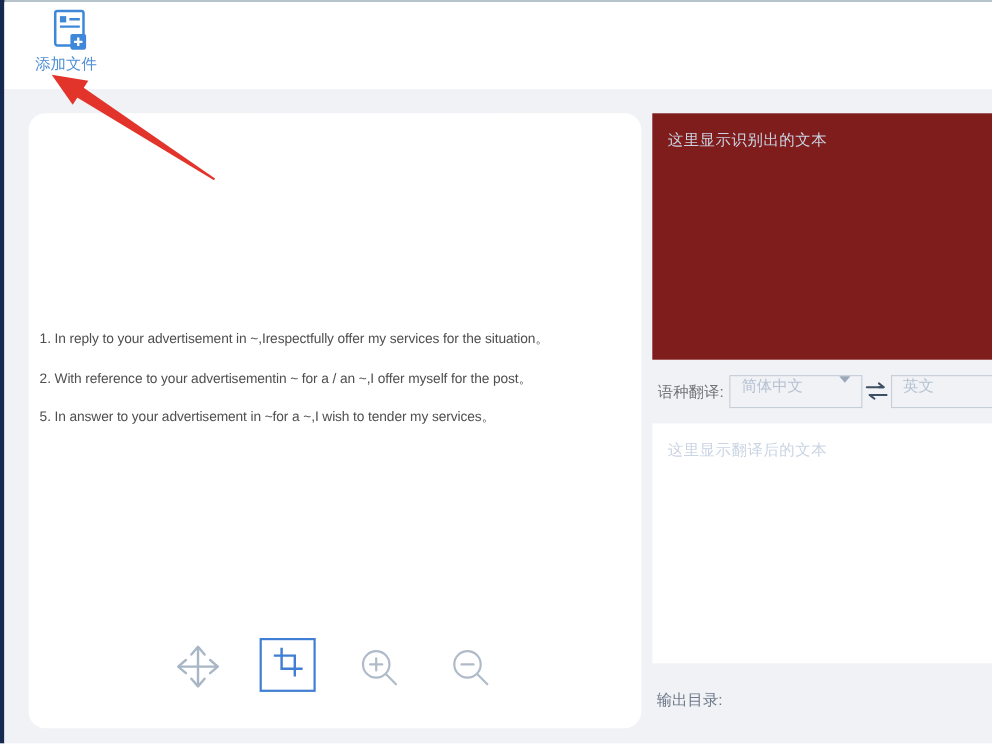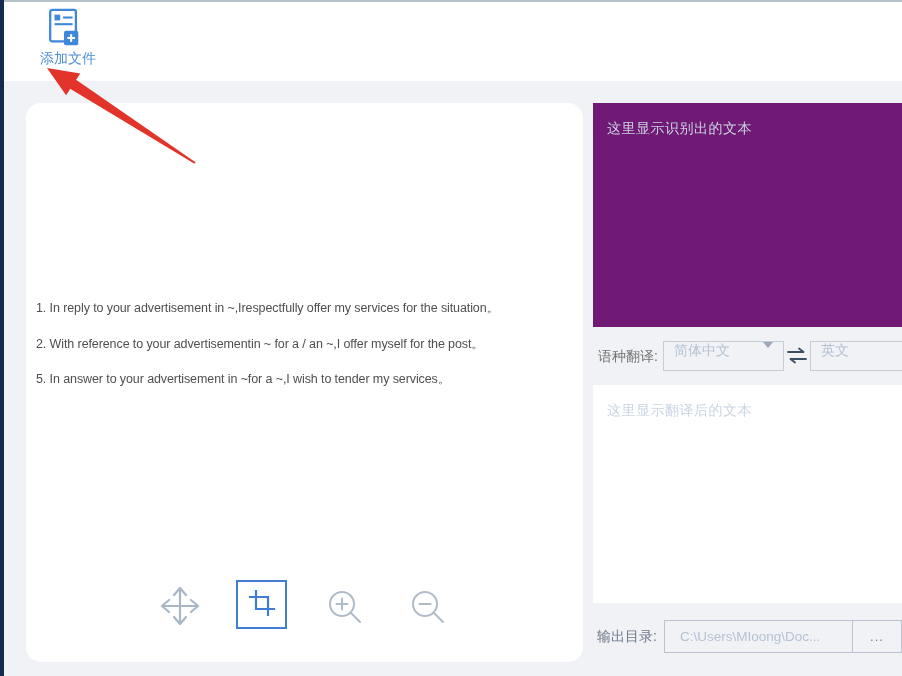--- a/index.html
+++ b/index.html
@@ -3,42 +3,42 @@
 <meta charset="utf-8">
 <style>
   * { margin:0; padding:0; box-sizing:border-box; }
   html,body { width:902px; height:676px; overflow:hidden; background:#fff;
     font-family:"Liberation Sans", sans-serif; position:relative; }
 
   .top-line   { position:absolute; left:0; top:0; width:902px; height:2px; background:#b6c3cb; }
   .side-strip { position:absolute; left:0; top:0; width:4px; height:676px; background:#16294e; }
 
   .toolbar { position:absolute; left:4px; top:2px; width:898px; height:79px; background:#ffffff; }
-  .add-file-btn { position:absolute; left:28px; top:6px; width:64px; text-align:right; cursor:pointer; }
+  .add-file-btn { position:absolute; left:28px; top:6px; width:64px; text-align:left; cursor:pointer; }
   .add-file-btn svg { display:block; margin:0 auto; }
   .add-file-label { display:block; margin-top:2px; font-size:14px; color:#4e8fd5; white-space:nowrap; }
 
   .content-bg { position:absolute; left:4px; top:81px; width:898px; height:595px; background:#f0f2f6; }
 
   
   .doc-panel { position:absolute; left:26px; top:103px; width:557px; height:559px; background:#fff;border-radius:15px; }
   .doc-lines { position:absolute; left:10px; top:198px; right:6px; }
   .doc-lines p { font-size:12.5px; line-height:14px; color:#4f4f4f;
                  margin:0 0 21.5px 0; white-space:nowrap; letter-spacing:-0.1px; }
 
   .tool { position:absolute; cursor:pointer; }
   .tool-move    { left:132px; top:481px; width:44px; height:44px; }
   .tool-crop    { left:210px; top:477px; width:51px; height:49px; border:2px solid #3f7ed2;
                   display:flex; align-items:center; justify-content:center; background:#fff; }
   .tool-zoomin  { left:299px; top:484px; width:40px; height:40px; }
   .tool-zoomout { left:382px; top:484px; width:40px; height:40px; }
 
   
   .recognized-panel { position:absolute; left:593px; top:103px; width:309px; height:224px;
-                      background:#701a75; padding:16px 14px; }
+                      background:#7f1d1d; padding:16px 14px; }
   .translated-panel { position:absolute; left:593px; top:385px; width:359px; height:218px;
                       background:#fff; padding:16px 14px; }
   .placeholder { font-size:14px; color:#c9d4e2; letter-spacing:0.5px; }
 
   .lang-row { position:absolute; left:593px; top:333px; width:340px; height:46px; }
   .lang-label { position:absolute; left:5px; top:15px; font-size:14px; color:#737373; }
   .lang-select { position:absolute; top:8px; height:30px; border:1px solid #c5cdd9;
                  display:flex; align-items:flex-start; padding:0 10px; font-size:14px; color:#b6c2d2;
                  cursor:pointer; background:transparent; }
   .lang-src { left:70px; width:121px; justify-content:space-between; }
@@ -157,24 +157,20 @@
     <span>英文</span>
   </div>
 </div>
 
 <div class="translated-panel">
   <span class="placeholder">这里显示翻译后的文本</span>
 </div>
 
 <div class="output-row">
   <span class="output-label">输出目录:</span>
-  <div class="output-field">
-    <span class="output-path">C:\Users\MIoong\Doc...</span>
-    <span class="output-browse">...</span>
-  </div>
 </div>
 
 <div class="arrow-overlay">
   <svg width="165" height="112" viewBox="0 0 165 112">
     <polygon points="7,8 40.3,13.4 26.1,35.2" fill="#e2342a"></polygon>
     <polygon points="26.8,26.7 32.8,17.5 155.5,102.2 154.5,103.8" fill="#e2342a"></polygon>
   </svg>
 </div>
 
 </body></html>

